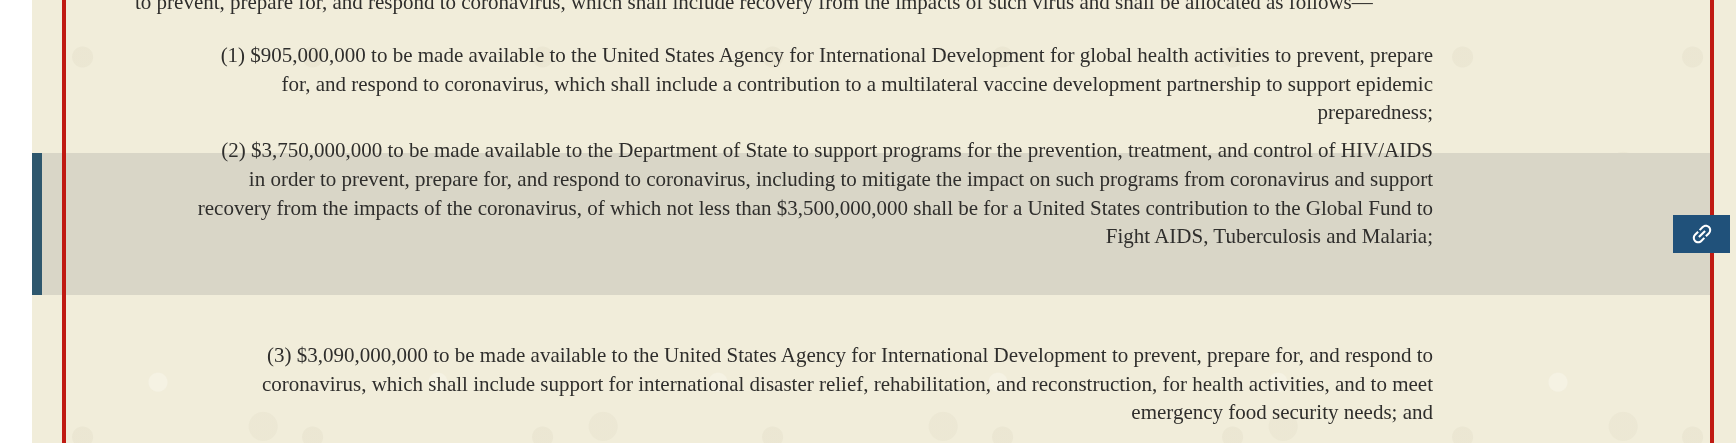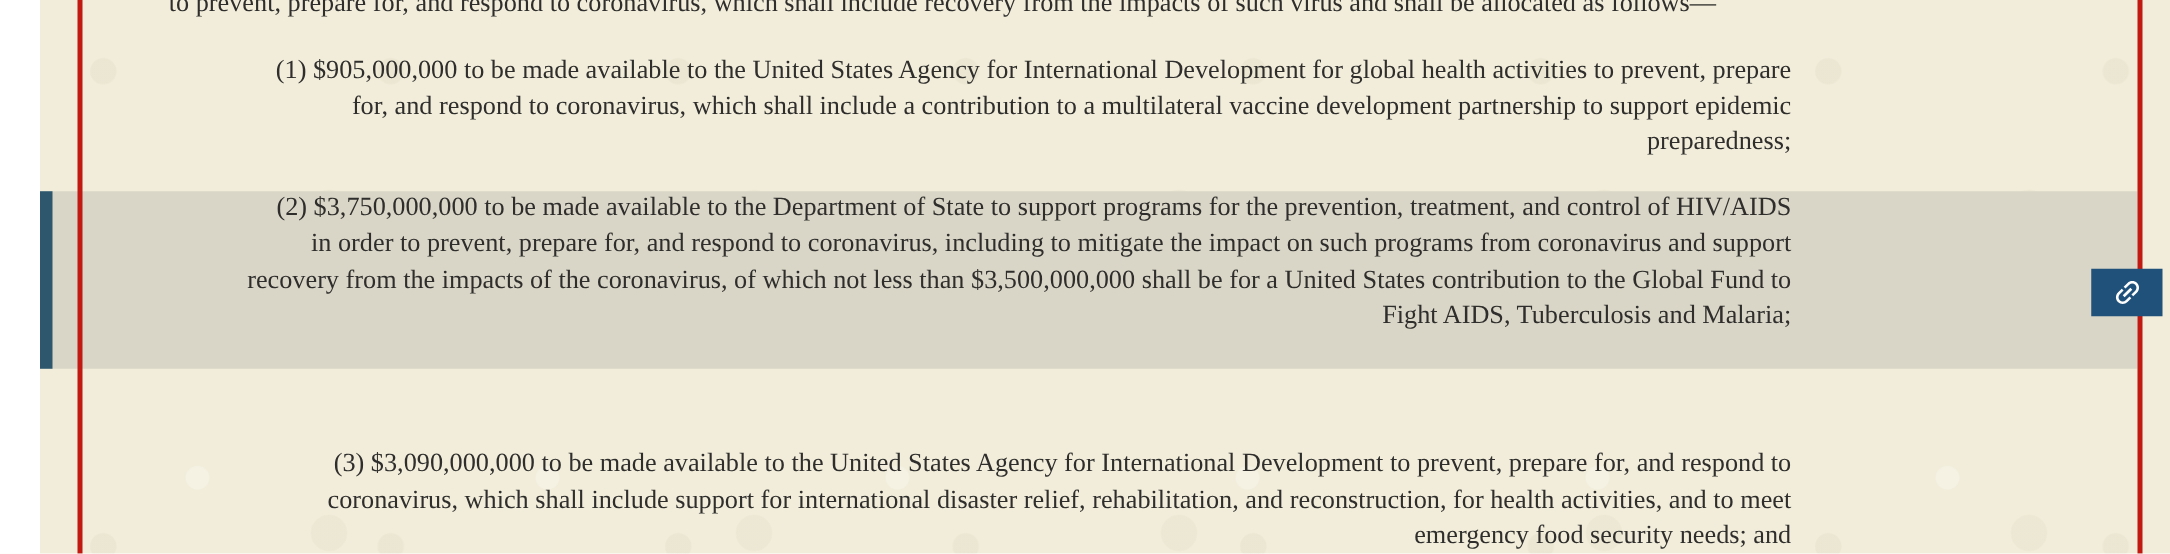--- a/index.html
+++ b/index.html
@@ -58,21 +58,21 @@
     width: 1255px;
     font-size: 21px; line-height: 28.7px;
     color: #2f2e2c;
   }
   .intro-line {
     position: absolute; left: -43px; top: -12px;
     white-space: nowrap;
   }
   .para { margin: 0; text-indent: 40px; text-align: right; }
   .para.p1 { margin-top: 41px; }
-  .para.p2 { margin-top: 24px; }
+  .para.p2 { margin-top: 9px; }
   .para.p3 { margin-top: 90px; }
   
   .link-box {
     position: absolute; left: 1641px; top: 215px;
     width: 57px; height: 38px;
     background: #20517a;
     border: none; padding: 0; margin: 0;
     display: flex; align-items: center; justify-content: center;
     cursor: pointer;
   }

